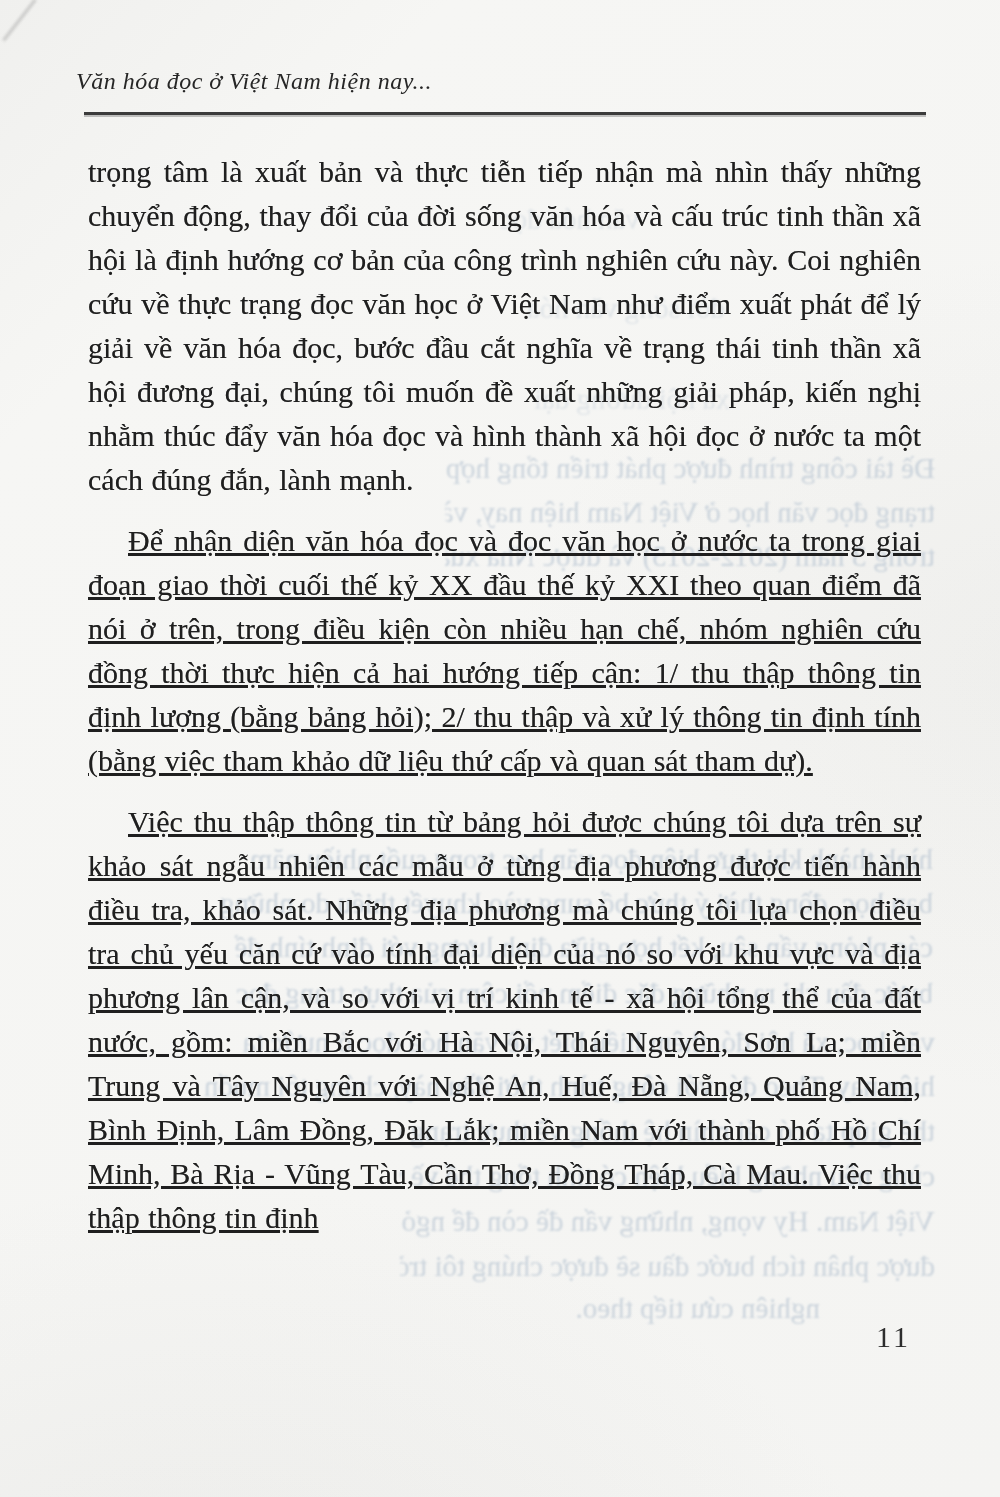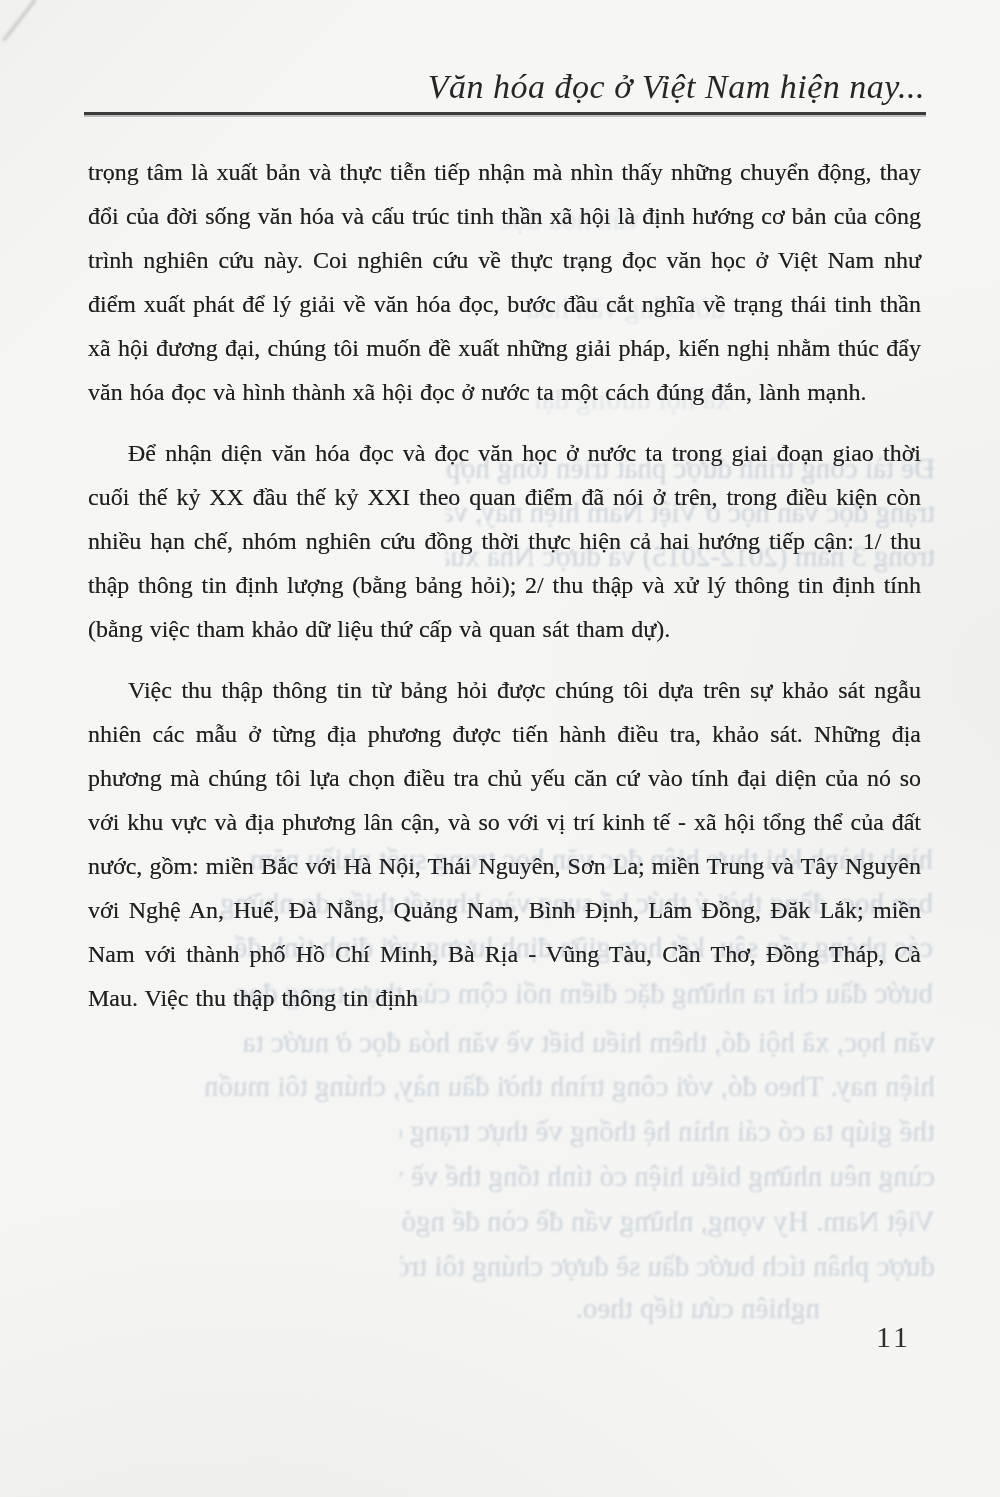--- a/index.html
+++ b/index.html
@@ -20,47 +20,47 @@
   
   .corner-artifact {
     position: absolute; left: 18px; top: -6px;
     width: 3px; height: 52px;
     background: rgba(120,120,120,0.35);
     transform: rotate(38deg);
     filter: blur(1.5px);
   }
   .running-head {
     position: absolute;
-    left: 92px; top: 68px; width: 833px;
-    text-align: right;
+    left: 76px; top: 68px; width: 833px;
+    text-align: left;
     font-style: italic;
-    font-size: 34px;
+    font-size: 24px;
     letter-spacing: 0.5px;
     color: #262626;
     white-space: nowrap;
   }
   .header-rule {
     position: absolute;
     left: 84px; top: 112px;
     width: 842px; height: 3px;
     background: #3b3b3b;
     box-shadow: 0 2px 0 rgba(90,90,90,0.35);
   }
   .body-text {
     position: absolute;
     left: 88px; top: 150px;
     width: 833px;
-    font-size: 24px;
+    font-size: 30px;
     line-height: 44px;
     text-align: justify;
     text-shadow: 0 0 0.5px rgba(20,20,20,0.55);
     word-spacing: 1px;
   }
   .body-text p { margin: 0 0 17px 0; }
-  .body-text p.indent { text-indent: 40px; }
+  .body-text p.indent { text-indent: 40px; text-decoration: underline; }
   .page-number {
     position: absolute;
     left: 876px; top: 1320px;
     width: 60px;
     font-size: 30px;
     letter-spacing: 3px;
     color: #2d2d2d;
     text-align: left;
   }
   

